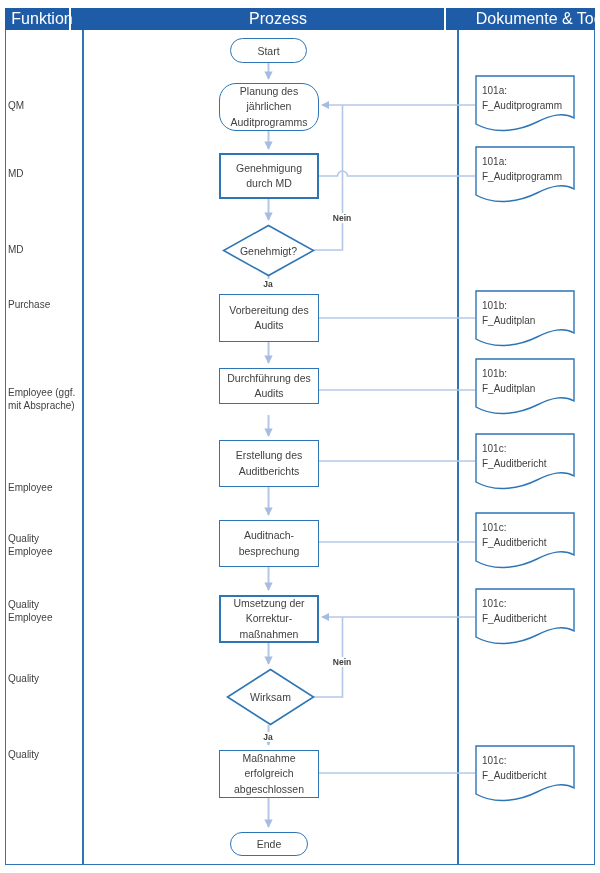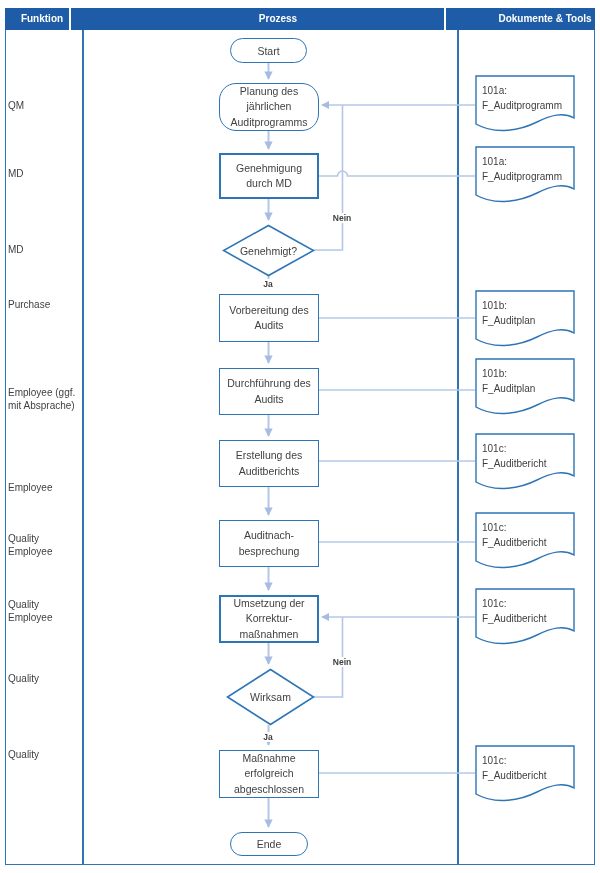--- a/index.html
+++ b/index.html
@@ -4,21 +4,21 @@
 <style>
   html,body{margin:0;padding:0;background:#ffffff;}
   #canvas{
     position:relative;width:600px;height:873px;background:#ffffff;overflow:hidden;
     font-family:"Liberation Sans",sans-serif;color:#3f3f3f;
   }
   
   .hdr-bar{position:absolute;top:8px;height:22px;background:#1e5ca8;}
   .hdr-label{
     position:absolute;top:8px;height:17px;line-height:22px;transform:translateX(-50%);
-    color:#ffffff;font-weight:bold;font-size:10px;white-space:nowrap;z-index:3;
+    color:#ffffff;font-weight:normal;font-size:16px;white-space:nowrap;z-index:3;
   }
   
   .frame{
     position:absolute;left:5px;top:30px;width:588px;height:834px;
     border-left:1.6px solid #2e75b6;border-right:1.6px solid #2e75b6;border-bottom:1.6px solid #2e75b6;
   }
   .vline{position:absolute;top:30px;height:834px;width:1.6px;background:#2e75b6;}
   
   #edges{position:absolute;left:0;top:0;width:600px;height:873px;z-index:1;}
   
@@ -134,21 +134,21 @@
 
   <div class="diamond" style="left:222px;top:224px;width:93px;height:53px;">
     <svg width="93" height="53" viewBox="0 0 93 53">
       <polygon points="46.5,1.5 91.5,26.5 46.5,51.5 1.5,26.5" fill="#ffffff" stroke="#2e75b6" stroke-width="1.6"></polygon>
     </svg>
     <span class="dlabel">Genehmigt?</span>
   </div>
 
   <div class="pbox" style="top:294px;height:48px;">Vorbereitung des
 Audits</div>
-  <div class="pbox" style="top:368px;height:47px;">Durchführung des
+  <div class="pbox" style="top:368px;height:36px;">Durchführung des
 Audits</div>
   <div class="pbox" style="top:520px;height:47px;">Auditnach-
 besprechung</div>
   <div class="pbox" style="top:440px;height:47px;">Erstellung des
 Auditberichts</div>
   <div class="pbox thick" style="top:595px;height:48px;">Umsetzung der
 Korrektur-
 maßnahmen</div>
 
   <div class="diamond" style="left:226px;top:668px;width:89px;height:58px;">

